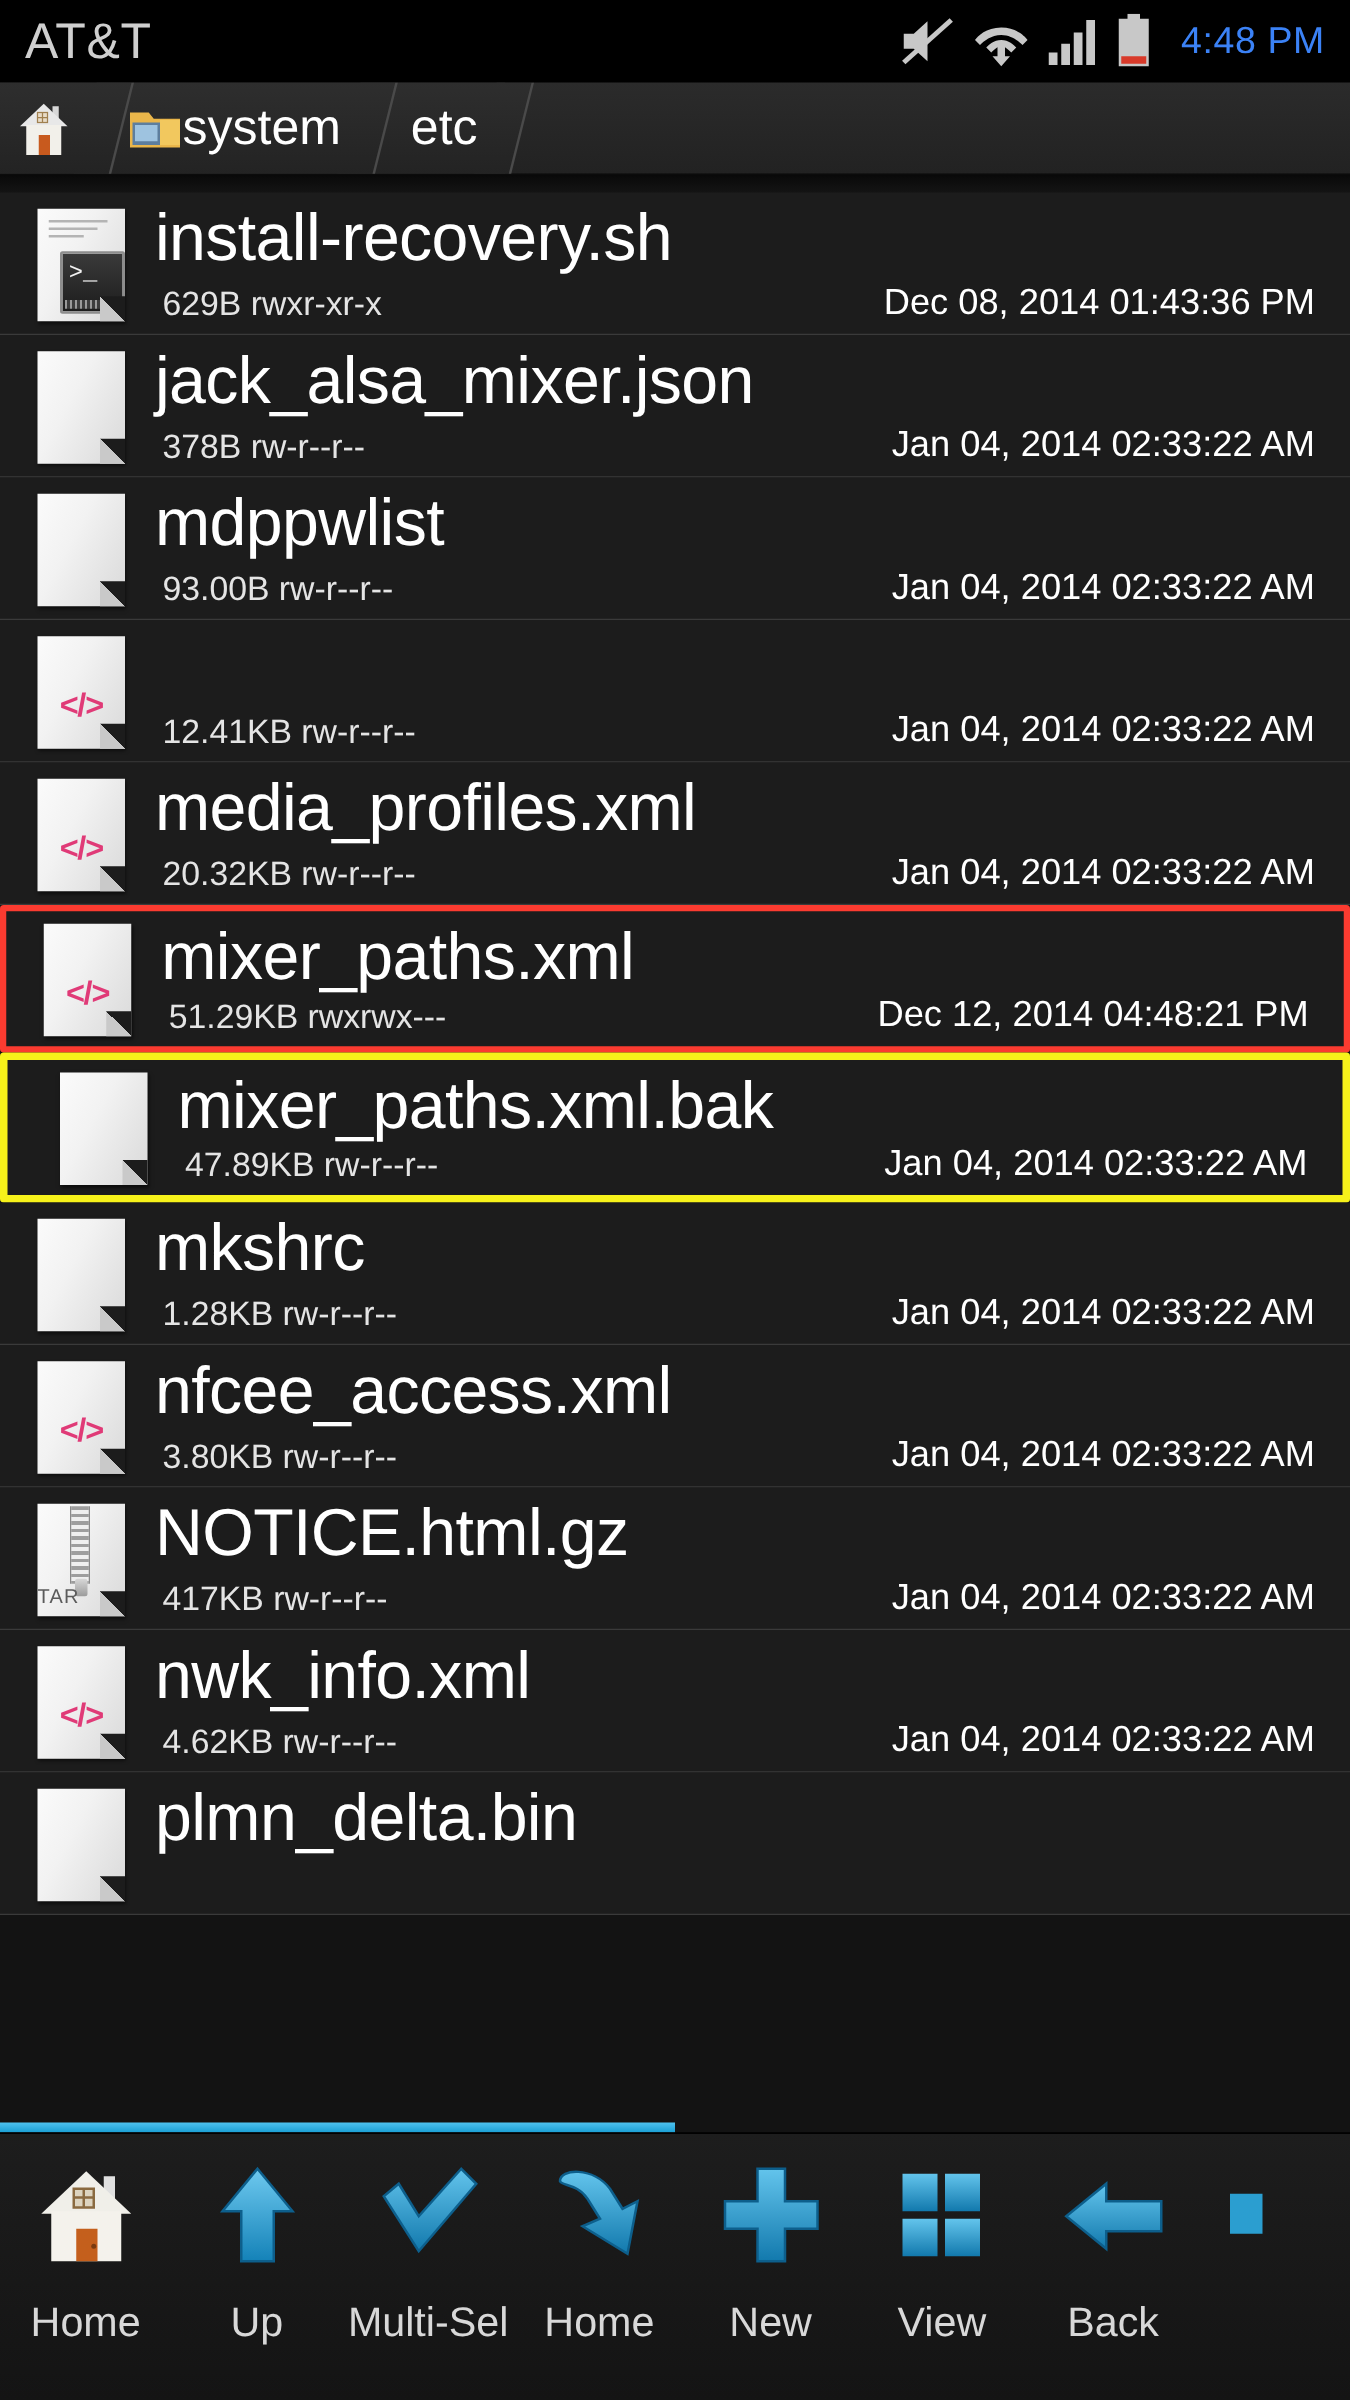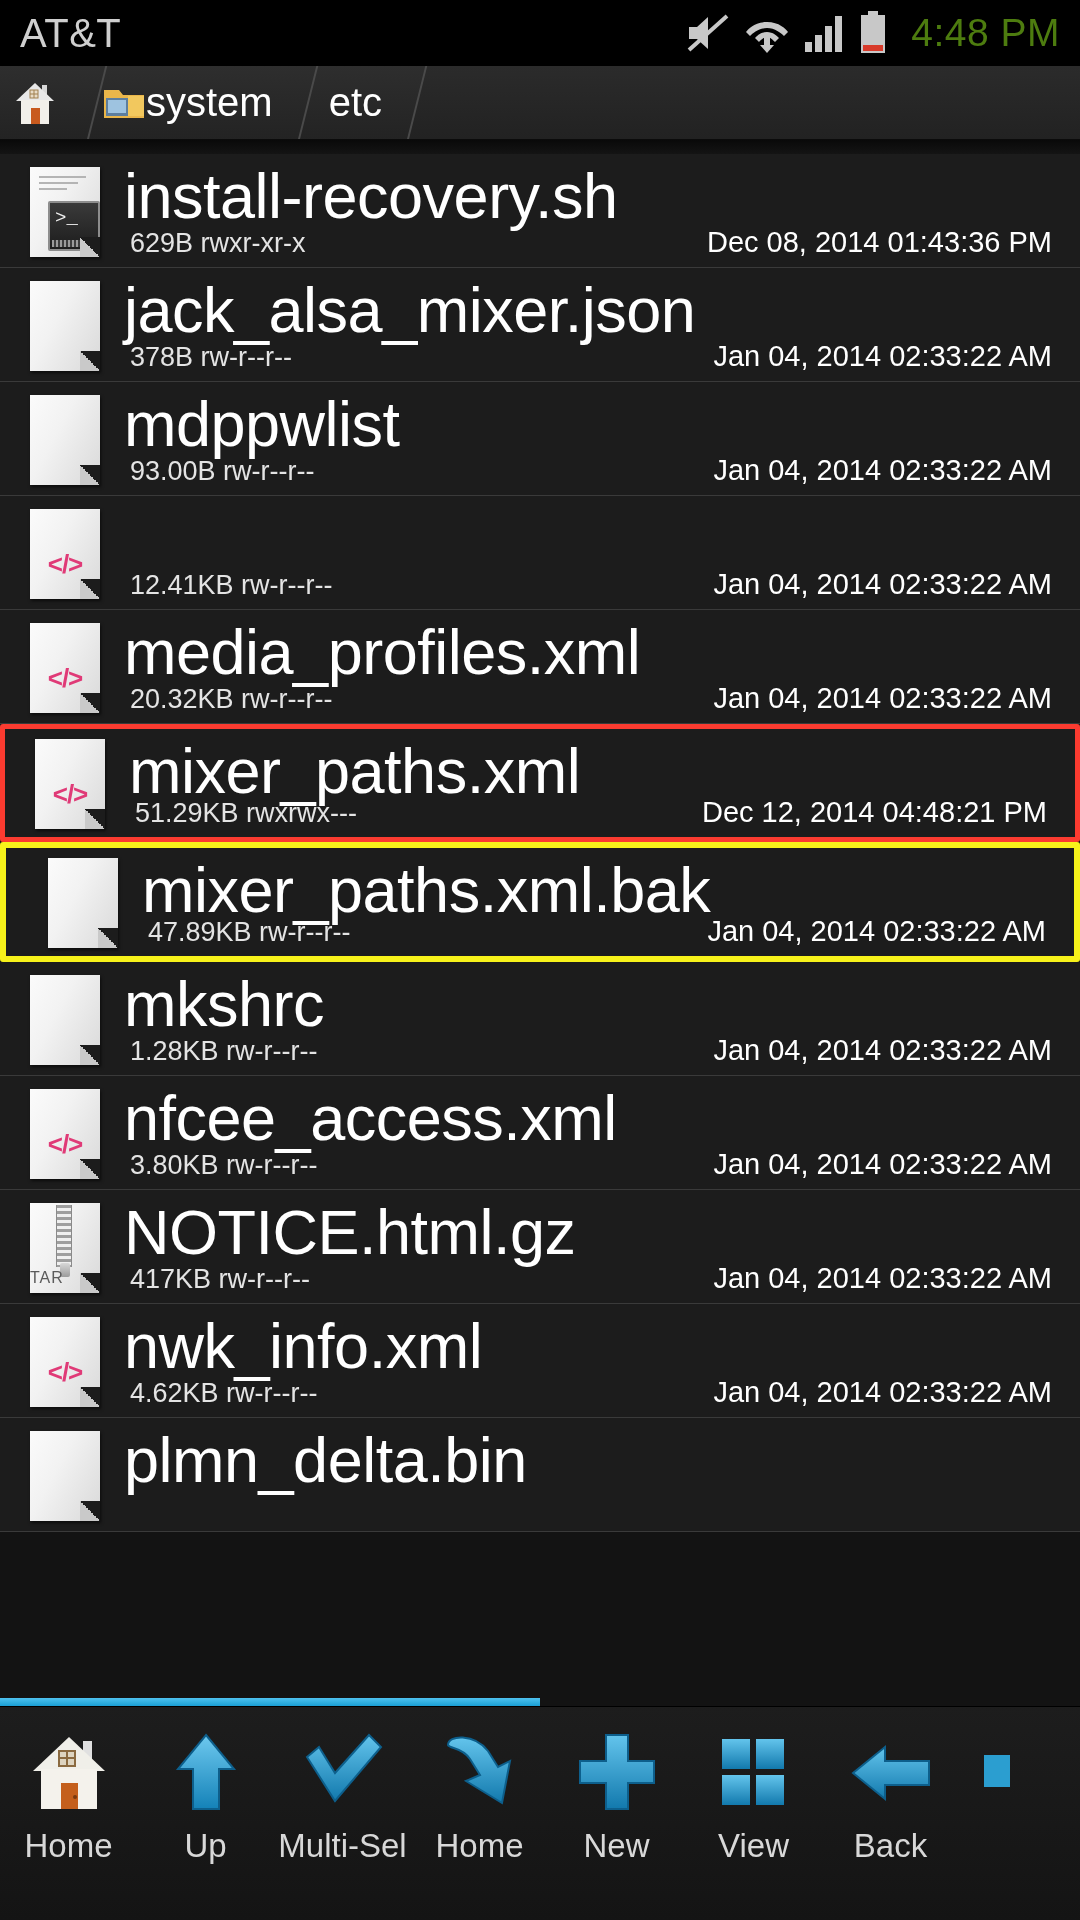--- a/index.html
+++ b/index.html
@@ -21,21 +21,21 @@
   .carrier{
     color:#cfcfcf; font-size:40px; letter-spacing:.5px;
     font-family:"Liberation Sans", sans-serif;
   }
   .status-right{
     margin-left:auto;
     display:flex; align-items:center; gap:14px;
   }
   .sicon{ display:block; }
   .clock{
-    color:#4d7c0f; font-size:39px; margin-left:10px; letter-spacing:.5px;
+    color:#3b82f6; font-size:30px; margin-left:10px; letter-spacing:.5px;
   }
 
   
   .breadcrumb{
     position:relative;
     height:74px; width:1080px;
     background:linear-gradient(#2b2b2b,#222222);
     display:flex; align-items:center;
     border-bottom:1px solid #0b0b0b;
     overflow:hidden;
@@ -105,21 +105,21 @@
     position:relative;
     margin-right:18px;
   }
   .row-text{
     flex:1 1 auto; min-width:0;
     position:relative; height:100%;
   }
   .fname{
     position:absolute; left:0; top:6px;
     color:#ffffff;
-    font-size:63px;
+    font-size:53px;
     letter-spacing:-.5px;
     white-space:nowrap;
     font-family:"Liberation Sans", sans-serif;
   }
   .meta{
     position:absolute; left:6px; bottom:8px;
     color:#e4e4e4; font-size:27px;
     white-space:nowrap;
   }
   .date{
@@ -218,21 +218,21 @@
     display:flex; flex-direction:column;
     align-items:center; justify-content:flex-start;
     height:176px;
   }
   .tbtn-icon{
     width:96px; height:96px;
     position:relative;
     display:flex; align-items:center; justify-content:center;
   }
   .tbtn-label{
-    color:#d8d8d8; font-size:33px; margin-top:6px;
+    color:#d8d8d8; font-size:33px; margin-top:18px;
     white-space:nowrap;
   }
 </style>
 </head>
 <body>
 
 <div class="statusbar">
   <div class="carrier">AT&amp;T</div>
   <div class="status-right">
 

